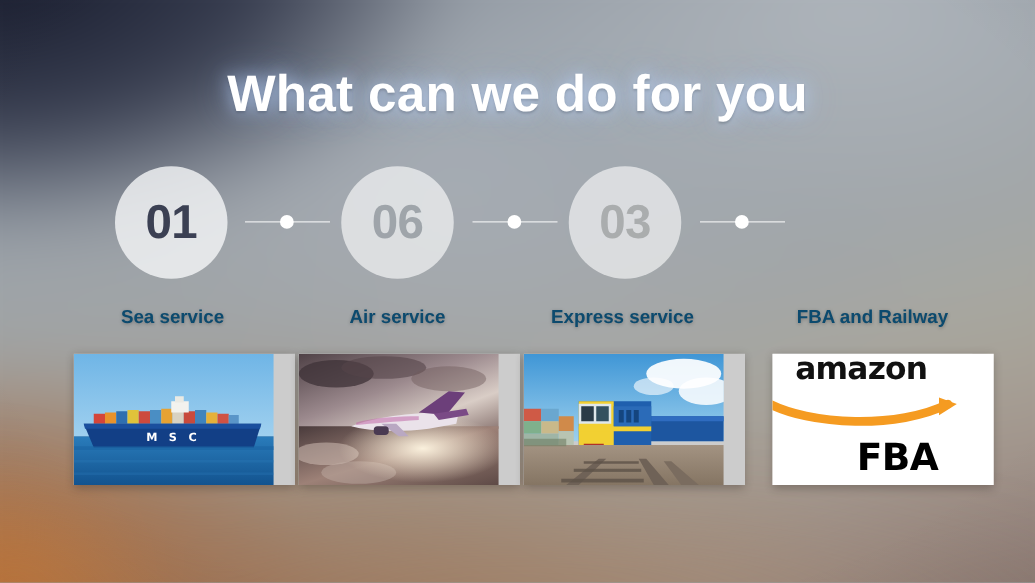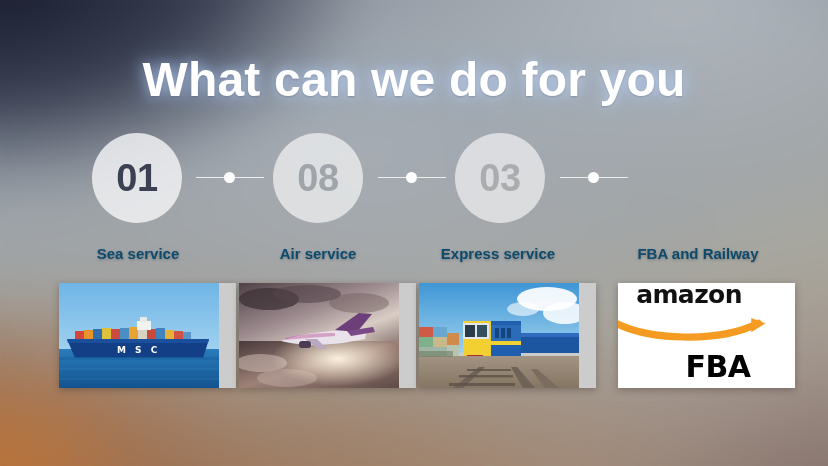--- a/index.html
+++ b/index.html
@@ -38,21 +38,21 @@
   }
   .bg-vignette {
     position:absolute; inset:0;
     background:radial-gradient(ellipse 820px 520px at 52% 44%, rgba(0,0,0,0) 55%, rgba(30,26,26,0.16) 100%);
   }
 
   
   .title {
     position:absolute; top:52px; left:0; width:828px;
     text-align:center;
-    font-size:48px; font-weight:bold; color:#ffffff;
+    font-size:41px; font-weight:bold; color:#ffffff;
     letter-spacing:0.2px;
     text-shadow:0 0 14px rgba(190,215,255,0.75), 0 0 30px rgba(150,190,255,0.45), 0 1px 2px rgba(0,0,0,0.25);
   }
 
   
   .steps { position:absolute; top:0; left:0; width:828px; height:466px; }
 
   .circle {
     position:absolute;
     width:90px; height:90px; border-radius:50%;
@@ -147,21 +147,21 @@
   <div class="bg-vignette"></div>
 
   <div class="title">What can we do for you</div>
 
   <div class="steps">
 
     <div class="circle c1">
       <span class="num">01</span>
     </div>
     <div class="circle c2">
-      <span class="num">08</span>
+      <span class="num">06</span>
     </div>
     <div class="circle c3">
       <span class="num">03</span>
     </div>
 
     <div class="connector k1">
       <div class="line"></div>
       <div class="dot"></div>
     </div>
     <div class="connector k2">

